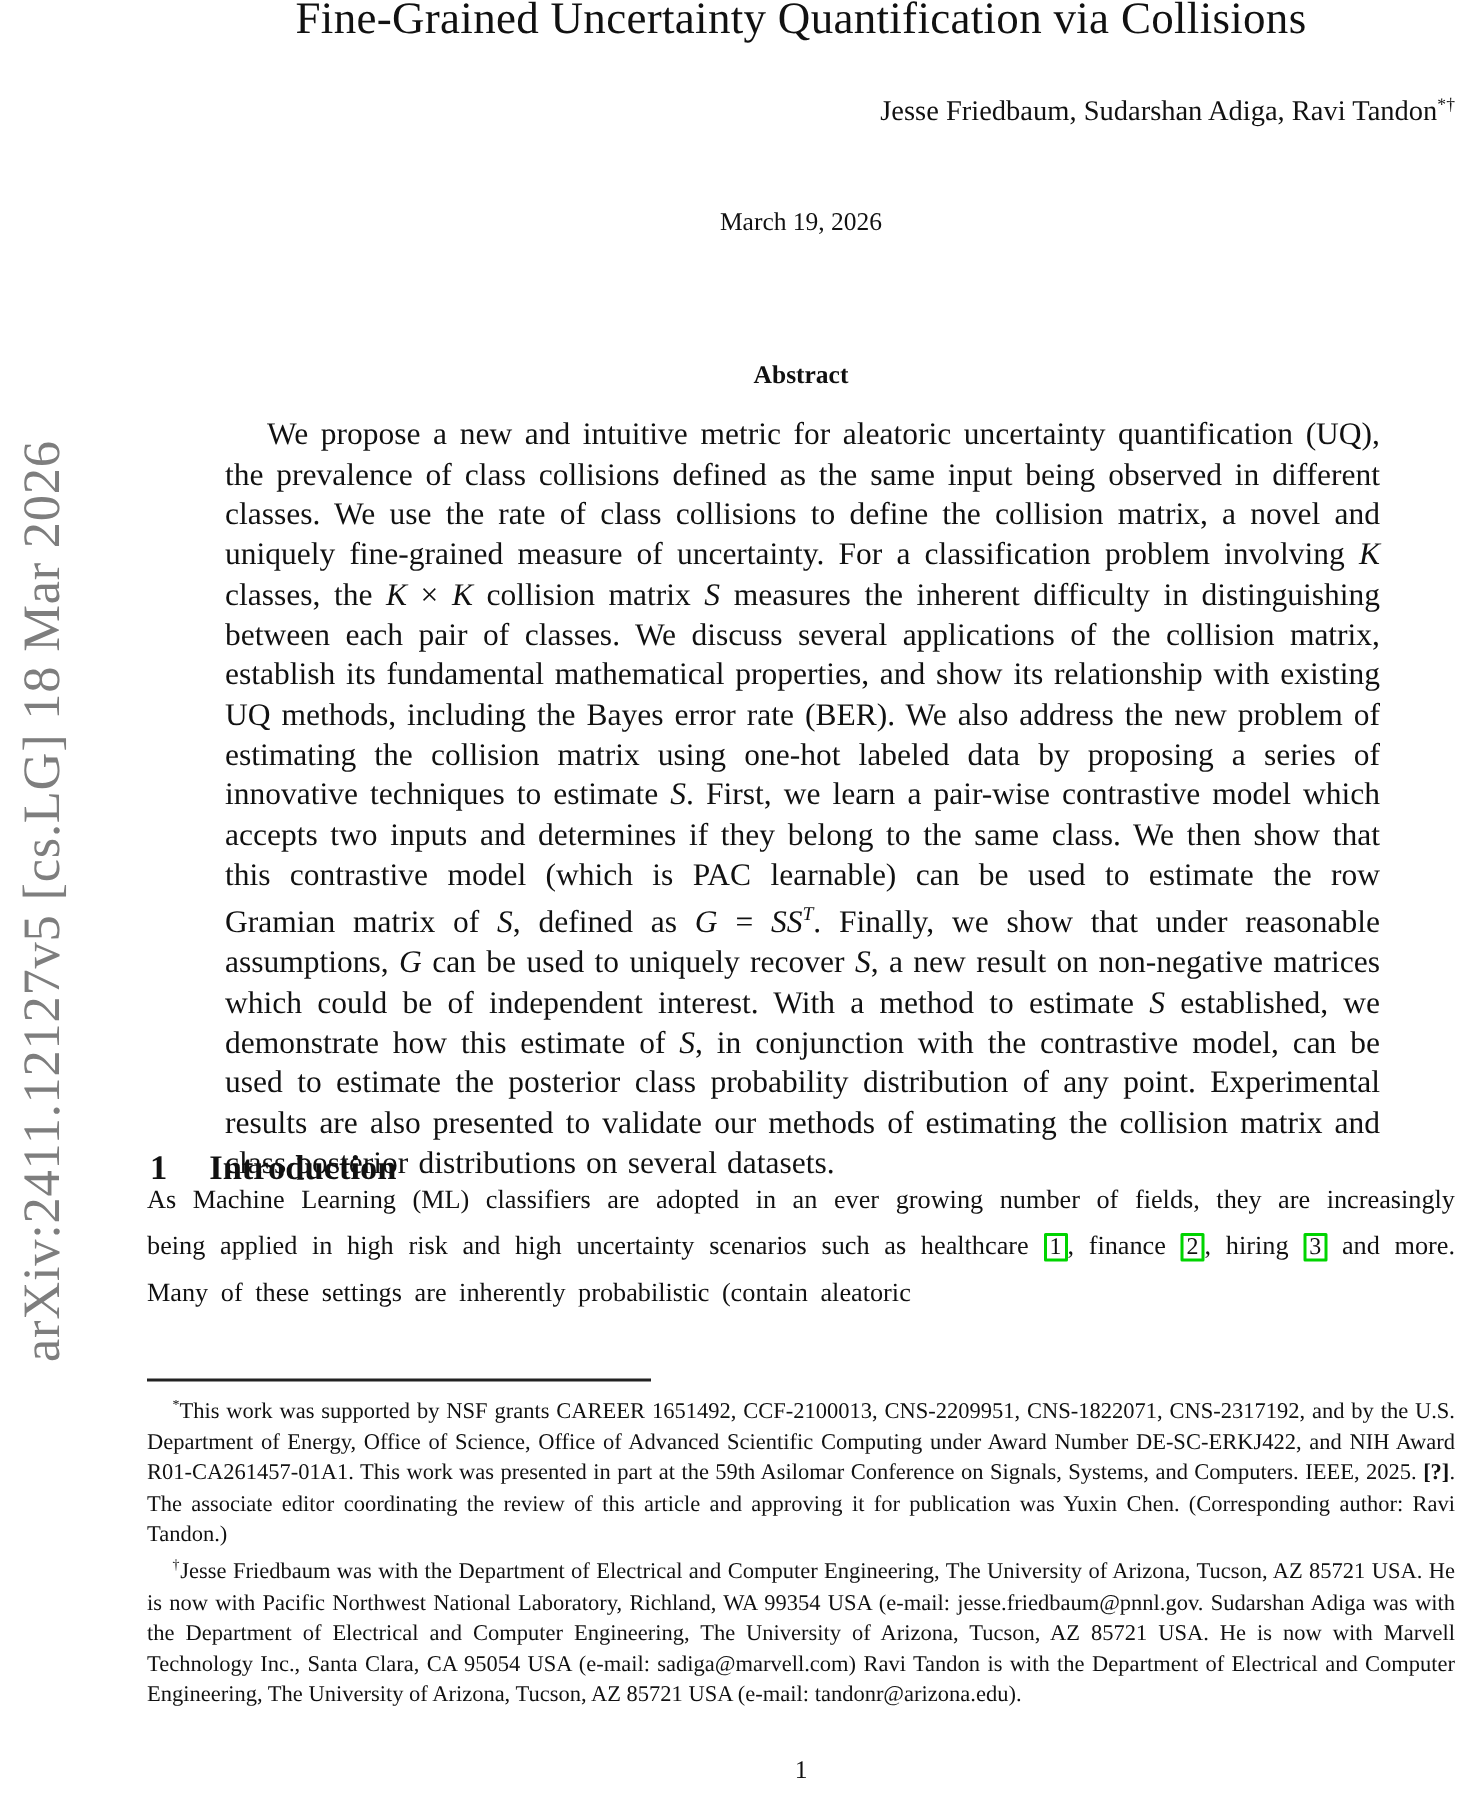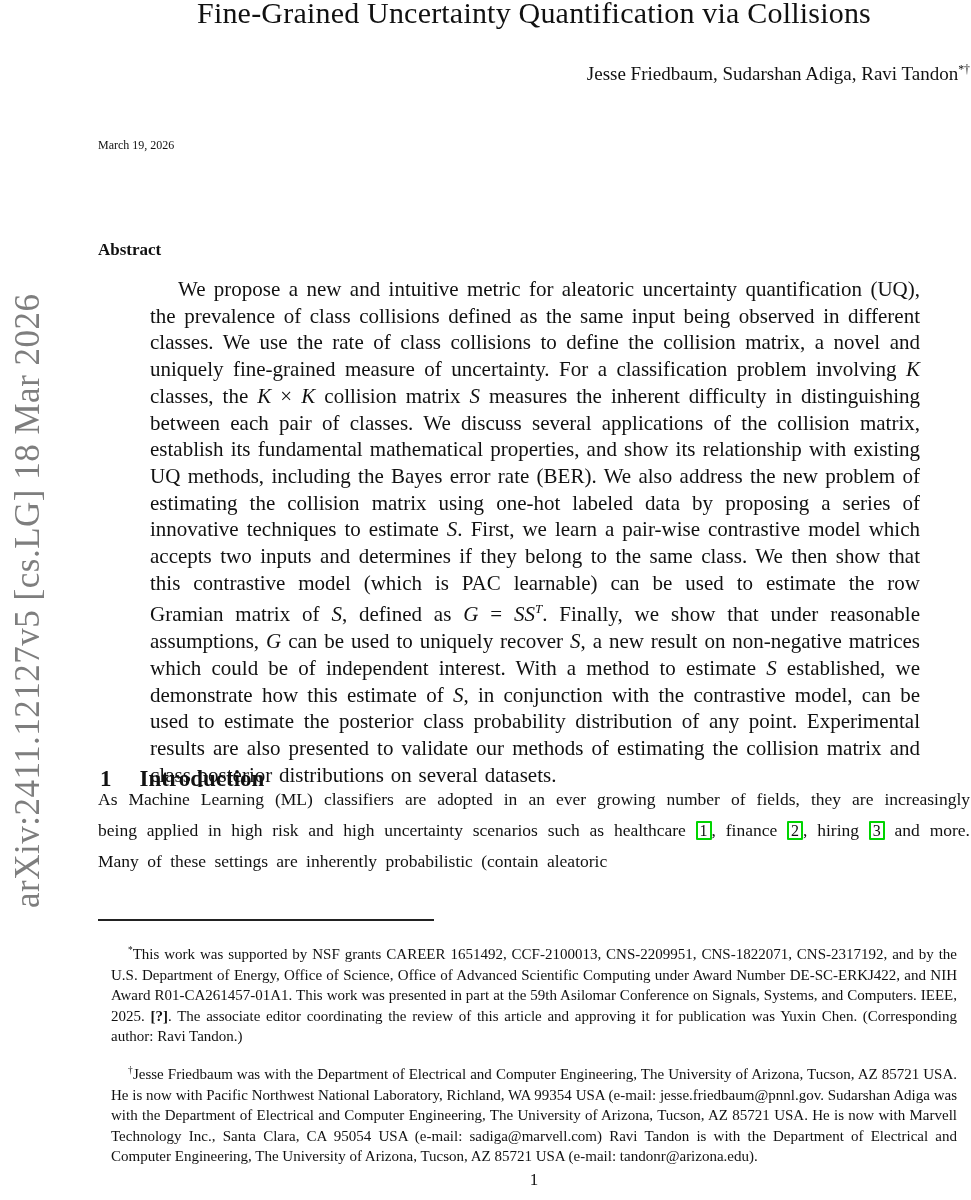--- a/index.html
+++ b/index.html
@@ -43,29 +43,29 @@
   }
   .authors .sup-mark {
     vertical-align: super;
     font-size: 62%;
   }
   .date {
     position: absolute;
     left: 0;
     width: 872px;
     top: 138px;
-    text-align: left;
-    font-size: 12px;
+    text-align: center;
+    font-size: 17px;
   }
   .abstract-heading {
     position: absolute;
     left: 0;
     width: 872px;
     top: 240px;
-    text-align: left;
+    text-align: center;
     font-weight: bold;
     font-size: 17px;
   }
   .abstract-body {
     position: absolute;
     left: 52px;
     width: 770px;
     top: 276px;
     font-size: 21px;
     line-height: 26.7px;
@@ -106,21 +106,21 @@
   .footnotes {
     position: absolute;
     left: 0;
     width: 872px;
     top: 927px;
     font-size: 15px;
     line-height: 20.6px;
     text-align: justify;
   }
   .footnotes p {
-    margin: 13px;
+    margin: 0;
     text-indent: 17px;
   }
   .page-number {
     position: absolute;
     left: 0;
     width: 872px;
     top: 1170px;
     text-align: center;
     font-size: 17px;
   }

